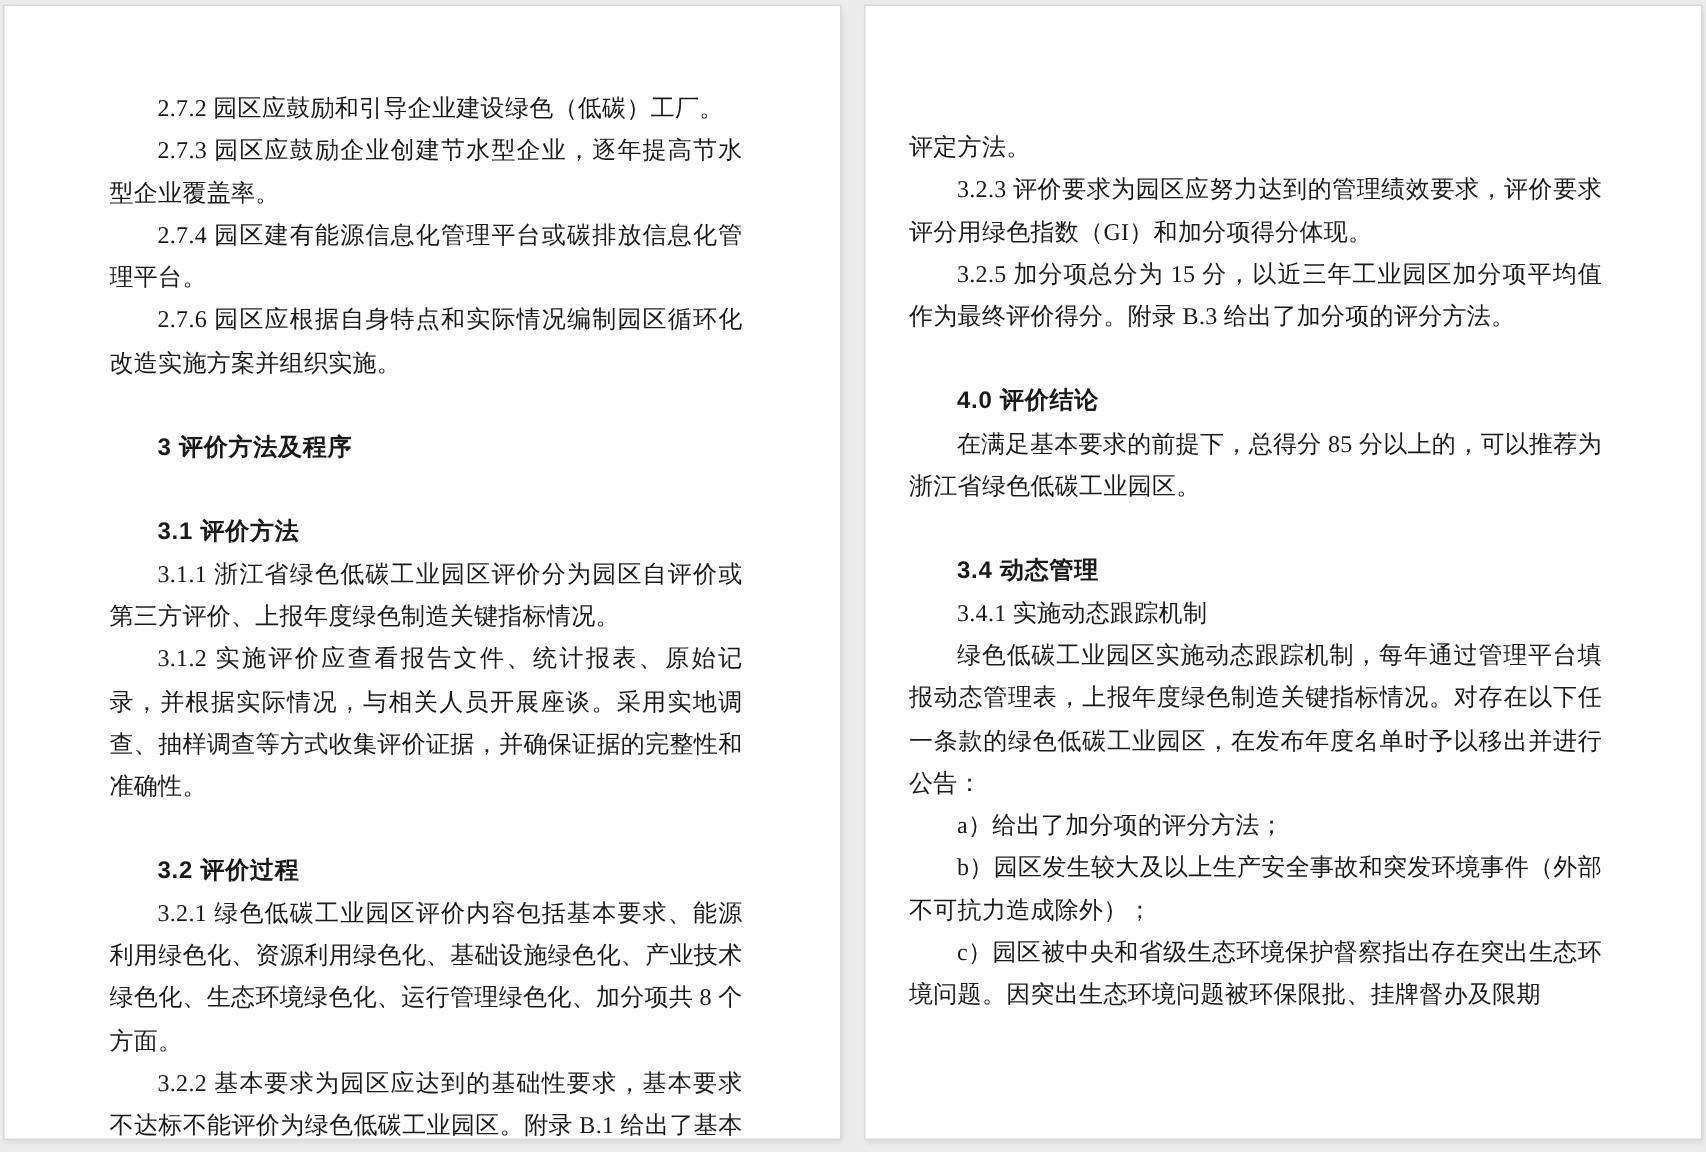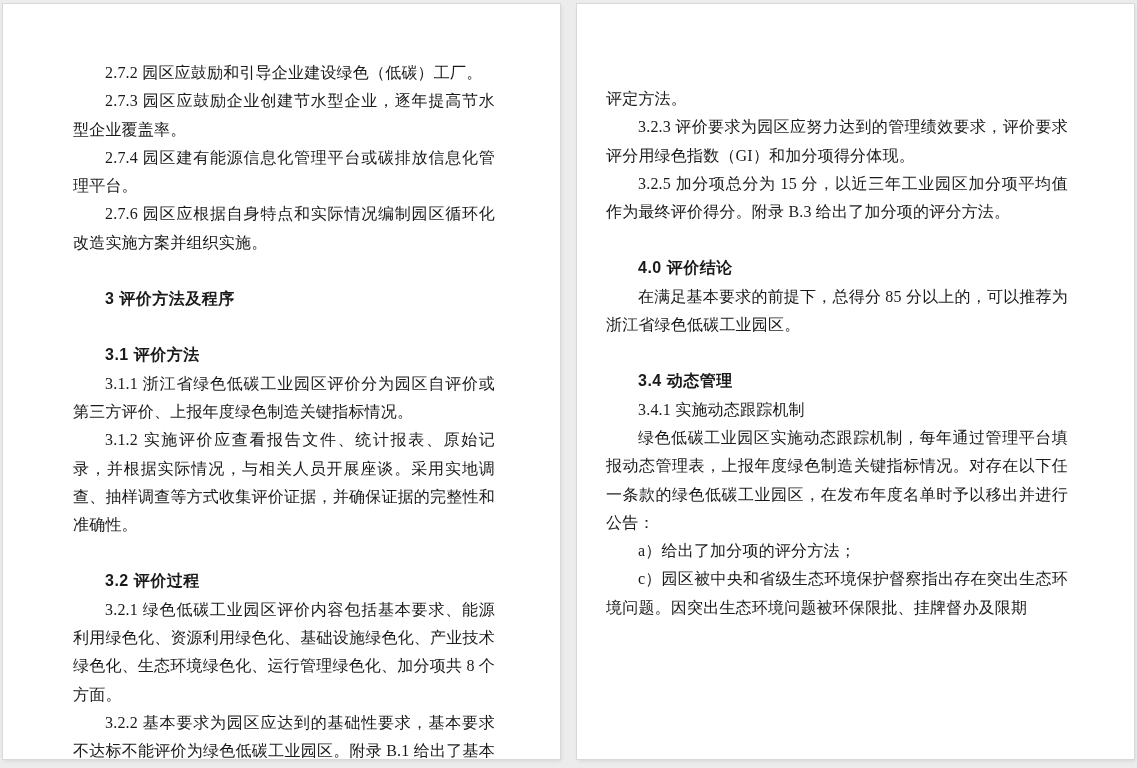--- a/index.html
+++ b/index.html
@@ -63,16 +63,17 @@
       <div class="content">
         <p class="continuation">评定方法。</p>
         <p class="body">3.2.3 评价要求为园区应努力达到的管理绩效要求，评价要求评分用绿色指数（GI）和加分项得分体现。</p>
         <p class="body">3.2.5 加分项总分为 15 分，以近三年工业园区加分项平均值作为最终评价得分。附录 B.3 给出了加分项的评分方法。</p>
         <p class="heading">4.0 评价结论</p>
         <p class="body">在满足基本要求的前提下，总得分 85 分以上的，可以推荐为浙江省绿色低碳工业园区。</p>
         <p class="heading">3.4 动态管理</p>
         <p class="body">3.4.1 实施动态跟踪机制</p>
         <p class="body">绿色低碳工业园区实施动态跟踪机制，每年通过管理平台填报动态管理表，上报年度绿色制造关键指标情况。对存在以下任一条款的绿色低碳工业园区，在发布年度名单时予以移出并进行公告：</p>
         <p class="body">a）给出了加分项的评分方法；</p>
+        <p class="body">b）园区发生较大及以上生产安全事故和突发环境事件（外部不可抗力造成除外）；</p>
         <p class="body">c）园区被中央和省级生态环境保护督察指出存在突出生态环境问题。因突出生态环境问题被环保限批、挂牌督办及限期</p>
       </div>
     </div>
   </div>
 
 </body></html>

